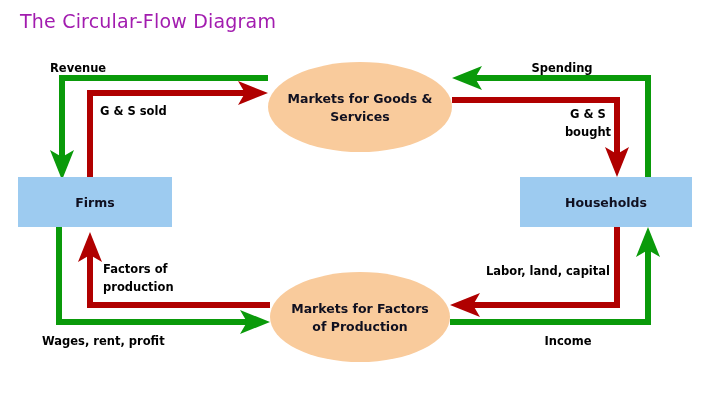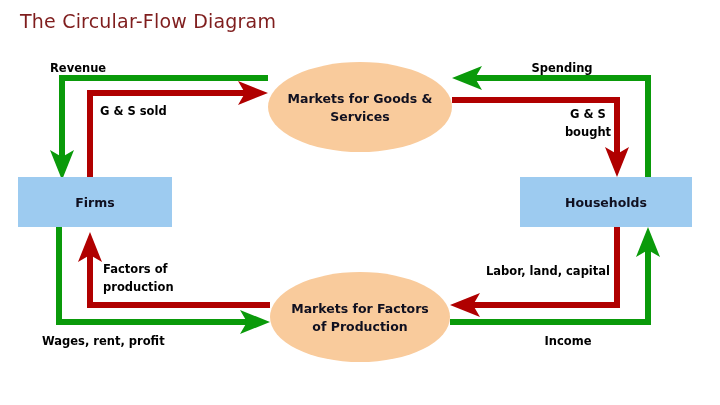--- a/index.html
+++ b/index.html
@@ -18,21 +18,21 @@
     width: 720px;
     height: 405px;
     background: #ffffff;
   }
   #diagram-title {
     position: absolute;
     left: 20px;
     top: 10px;
     font-family: "DejaVu Sans", sans-serif;
     font-size: 19px;
-    color: #7f1d1d;
+    color: #a21caf;
     letter-spacing: 0.2px;
     white-space: nowrap;
   }
   svg#flow {
     position: absolute;
     left: 0;
     top: 0;
     width: 720px;
     height: 405px;
   }

